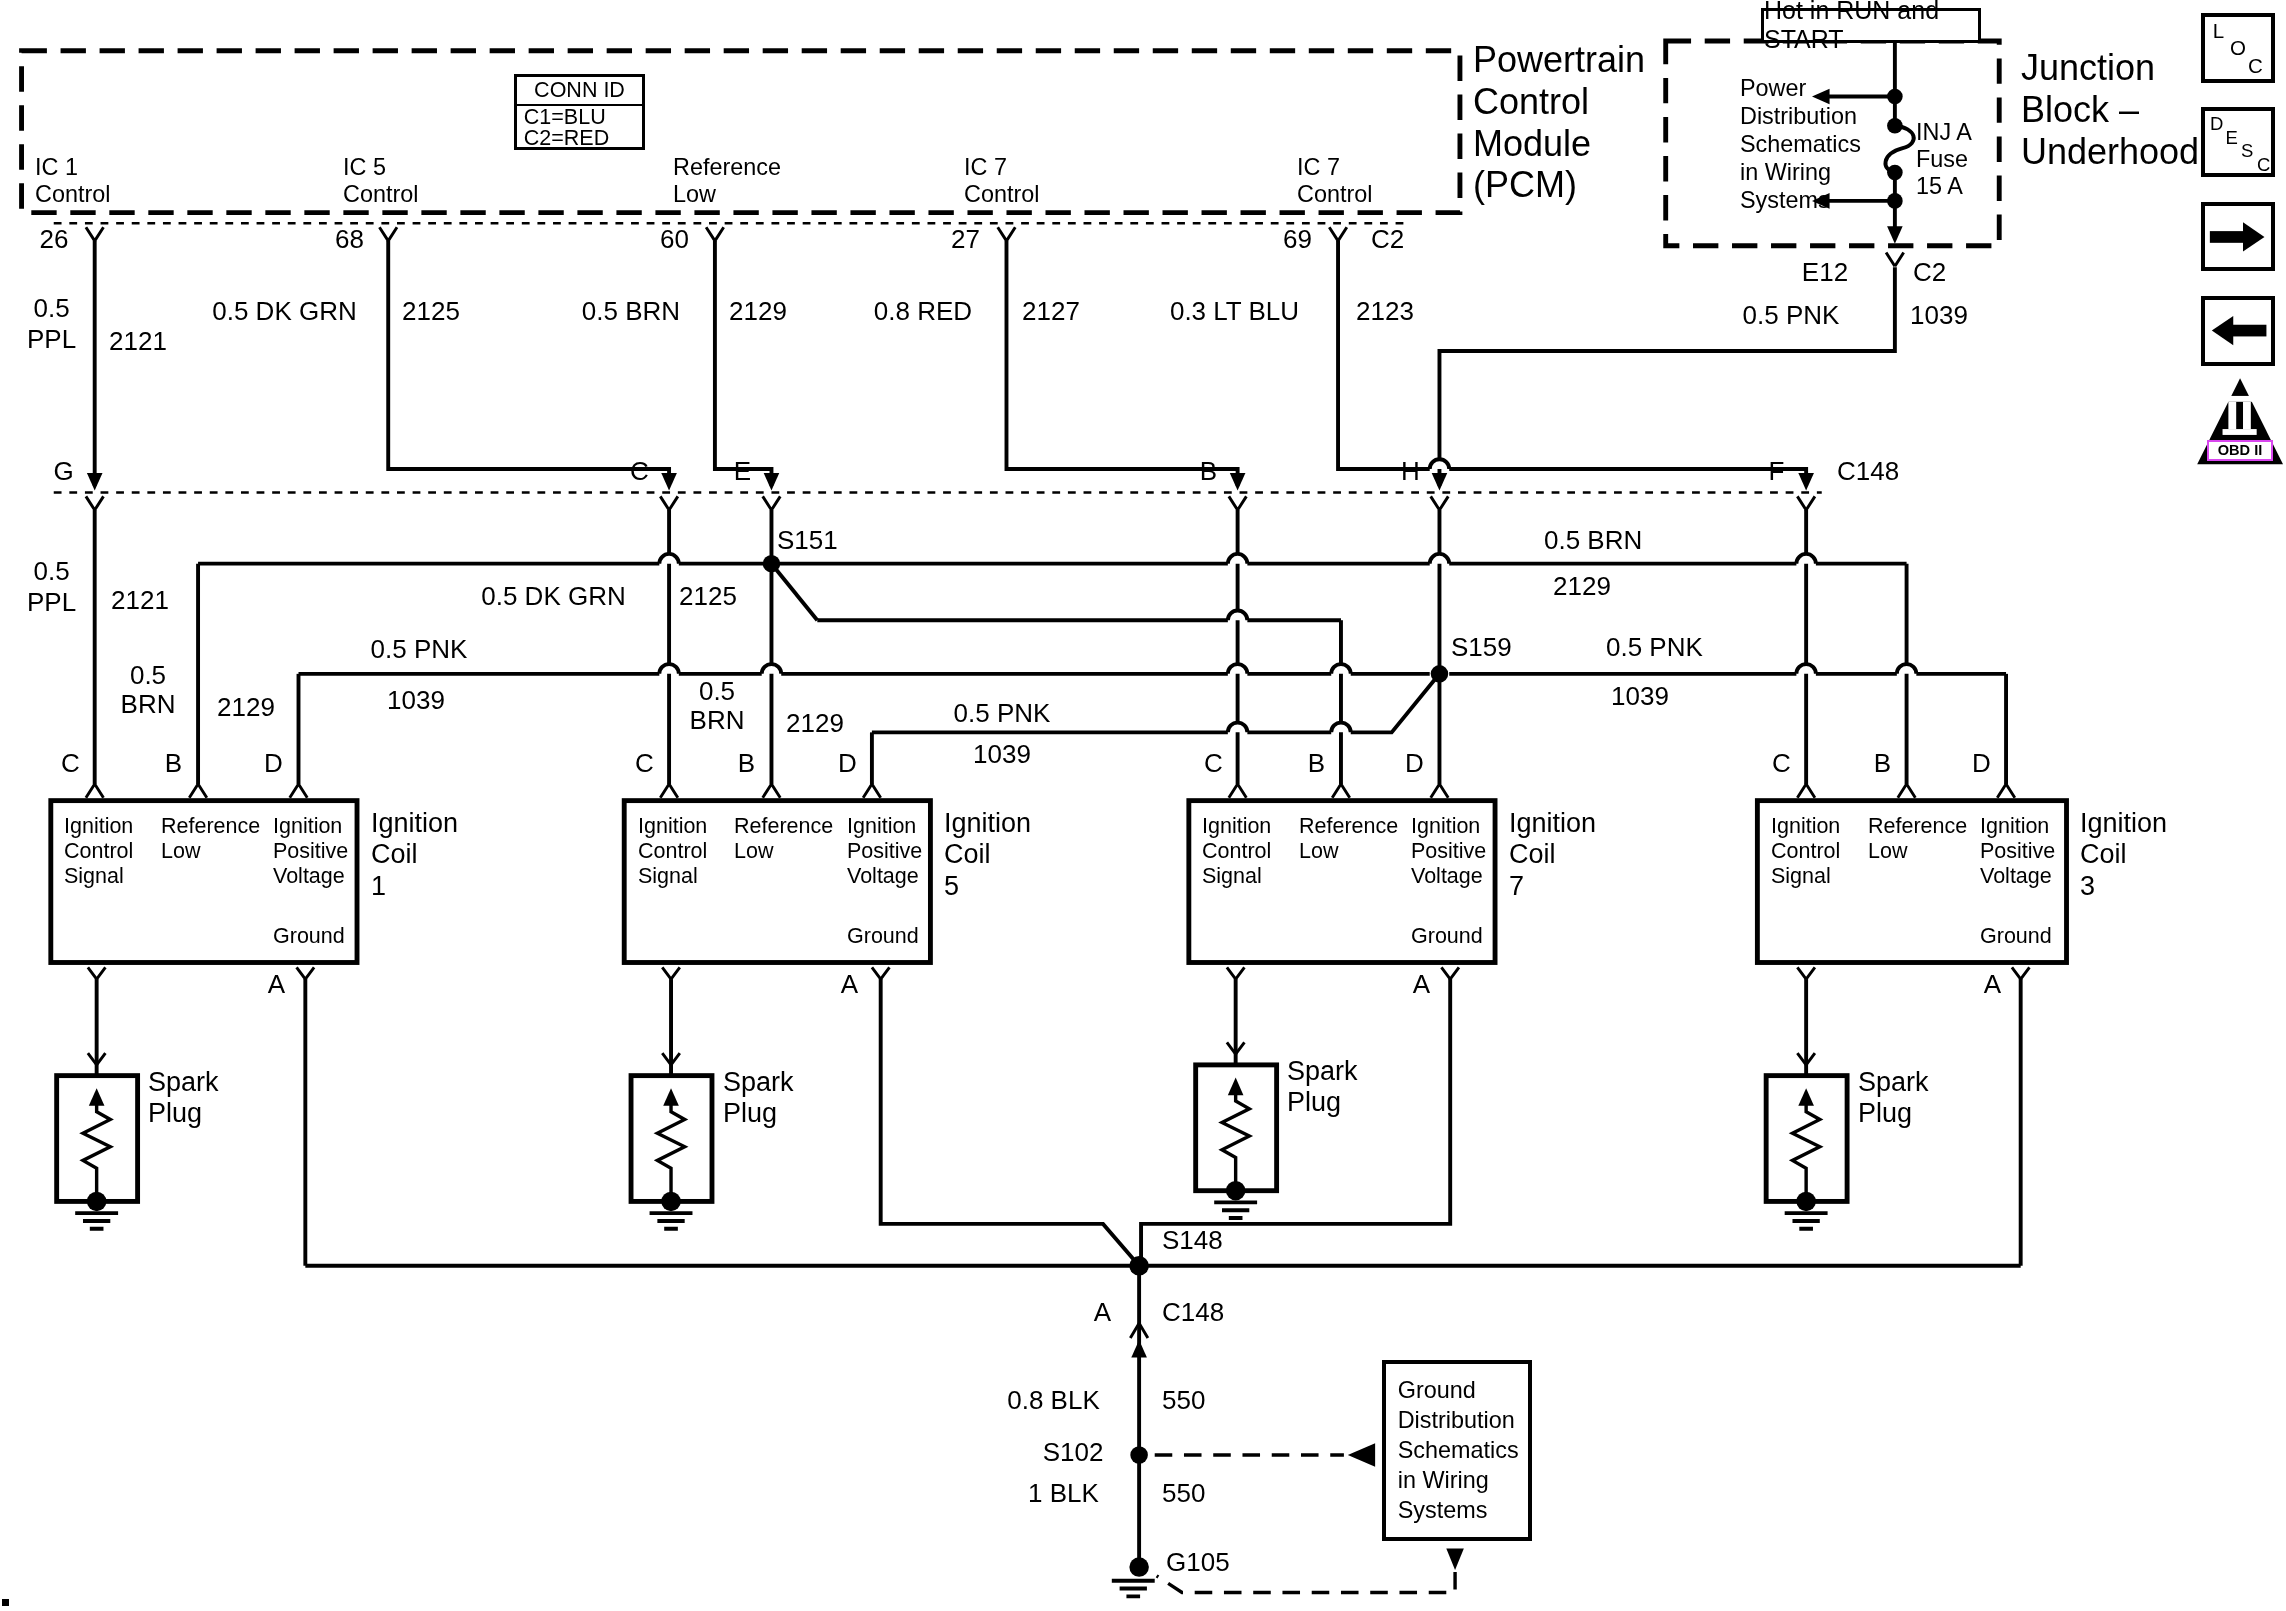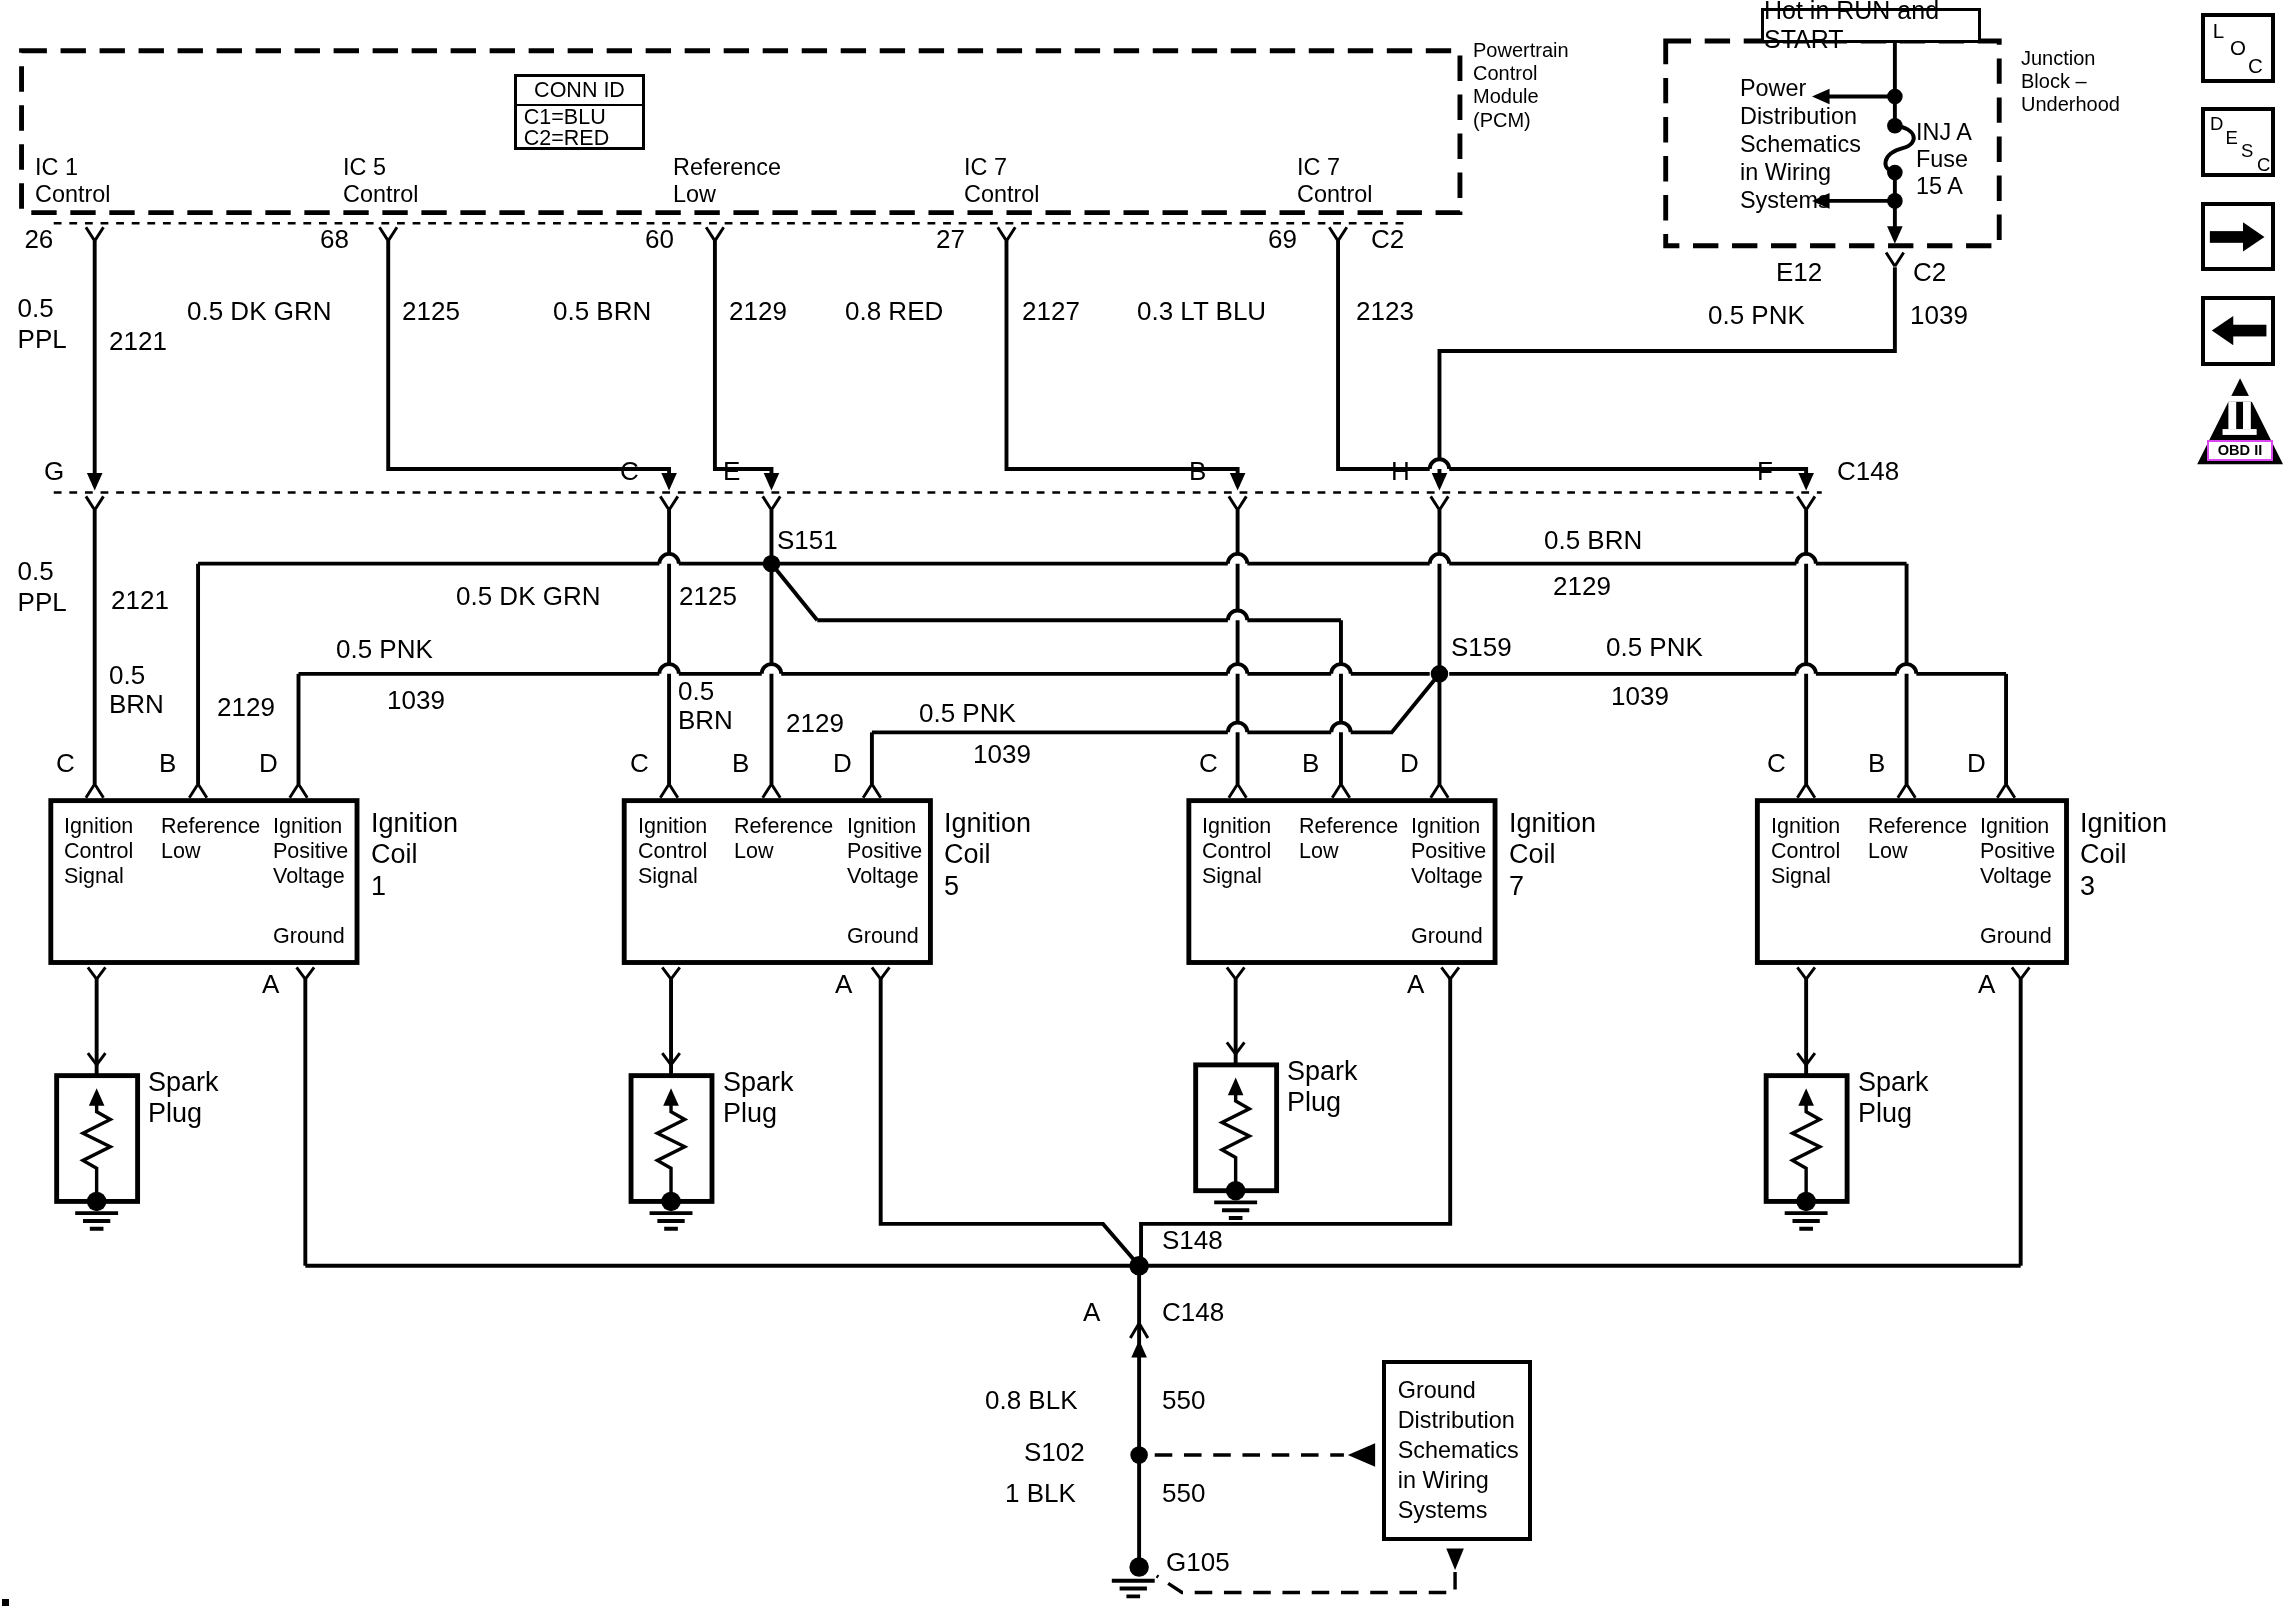--- a/index.html
+++ b/index.html
@@ -1,22 +1,22 @@
 <!DOCTYPE html>
 <html><head>
 <meta charset="utf-8">
 <style>
   html,body{margin:0;padding:0;background:#fff}
   #canvas{position:relative;width:2287px;height:1611px;background:#fff;overflow:hidden;
           font-family:"Liberation Sans","DejaVu Sans",sans-serif;color:#000}
   svg{position:absolute;left:0;top:0}
   .t{position:absolute;font-size:26px;line-height:1.16;color:#000;white-space:pre-line}
-  .r{text-align:left}
+  .r{text-align:center}
   .f19{font-size:18.5px}.f21{font-size:20.5px}.f22{font-size:21.5px}.f24{font-size:23.4px}
-  .f26{font-size:25px}.f28{font-size:27px}.f29{font-size:20px}
+  .f26{font-size:25px}.f28{font-size:27px}.f29{font-size:36px}
   .f15{font-size:14.6px;font-weight:bold}
   .bx{position:absolute;border:3.9px solid #000;box-sizing:border-box;background:#fff}
   .bx5{position:absolute;border:4.9px solid #000;box-sizing:border-box;background:#fff}
   .ctr{display:flex;align-items:center;justify-content:center}
 </style>
 </head>
 <body>
 
 <div id="canvas">
 

